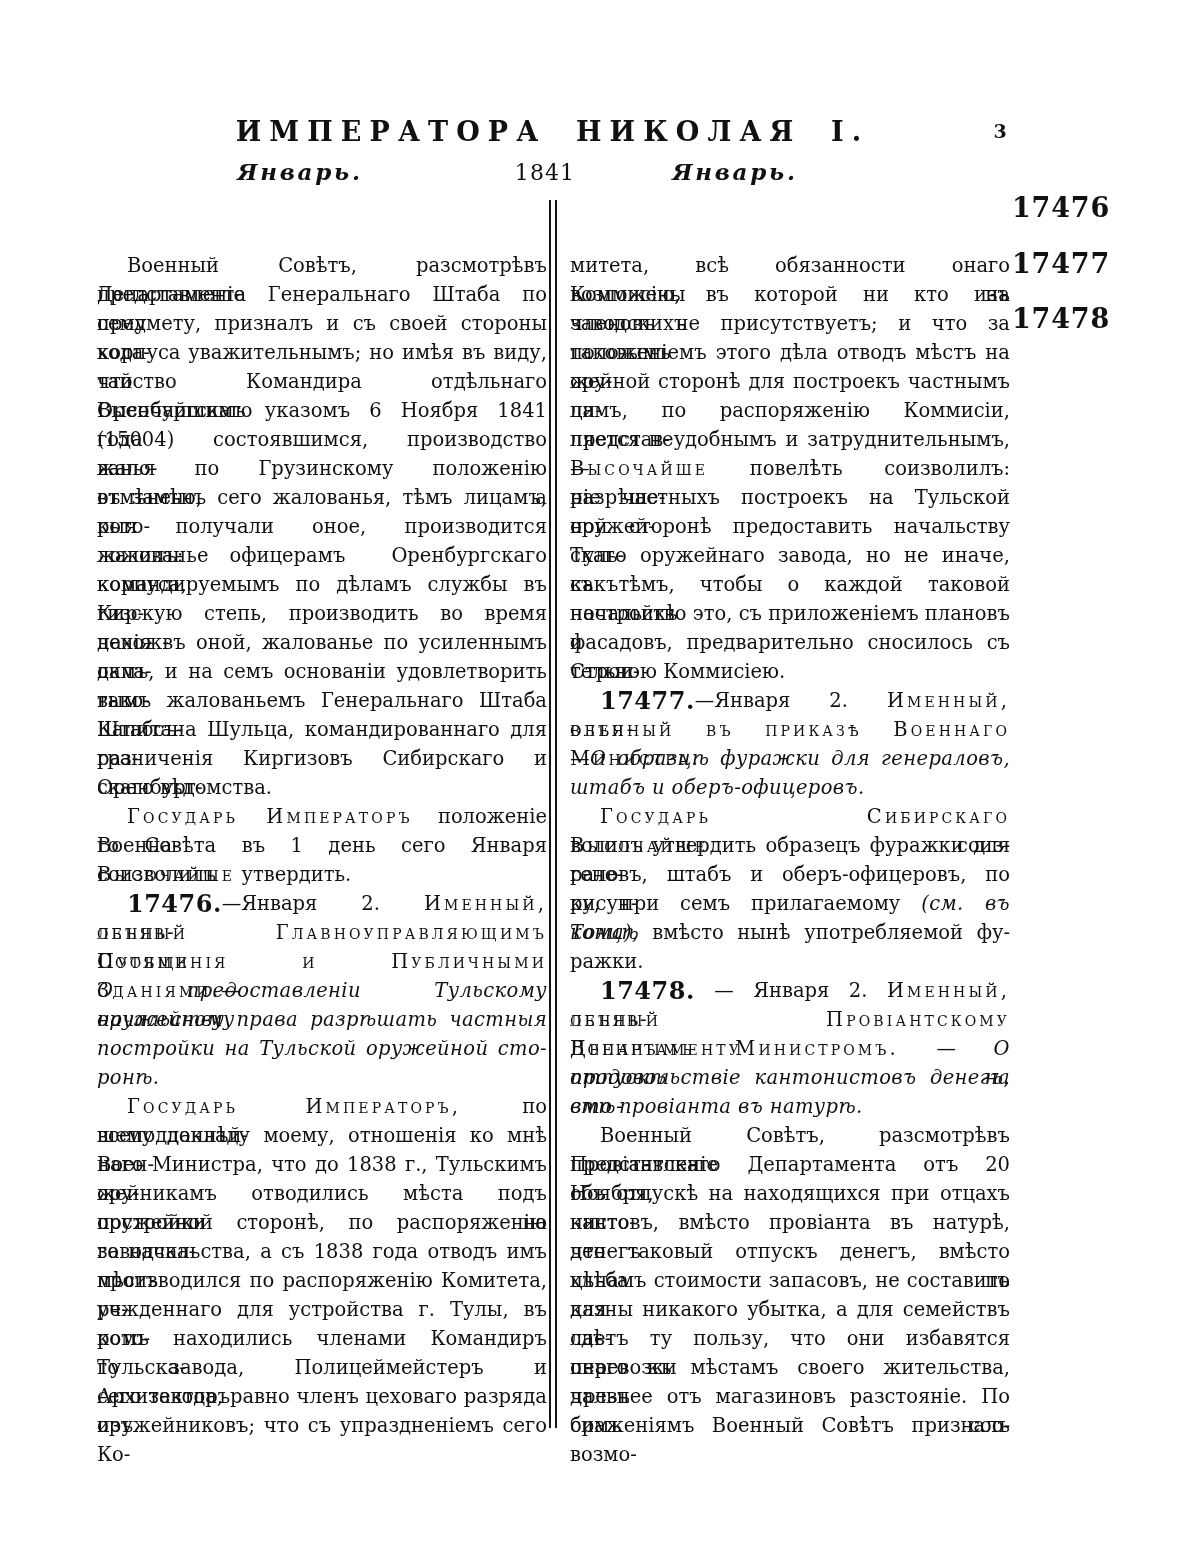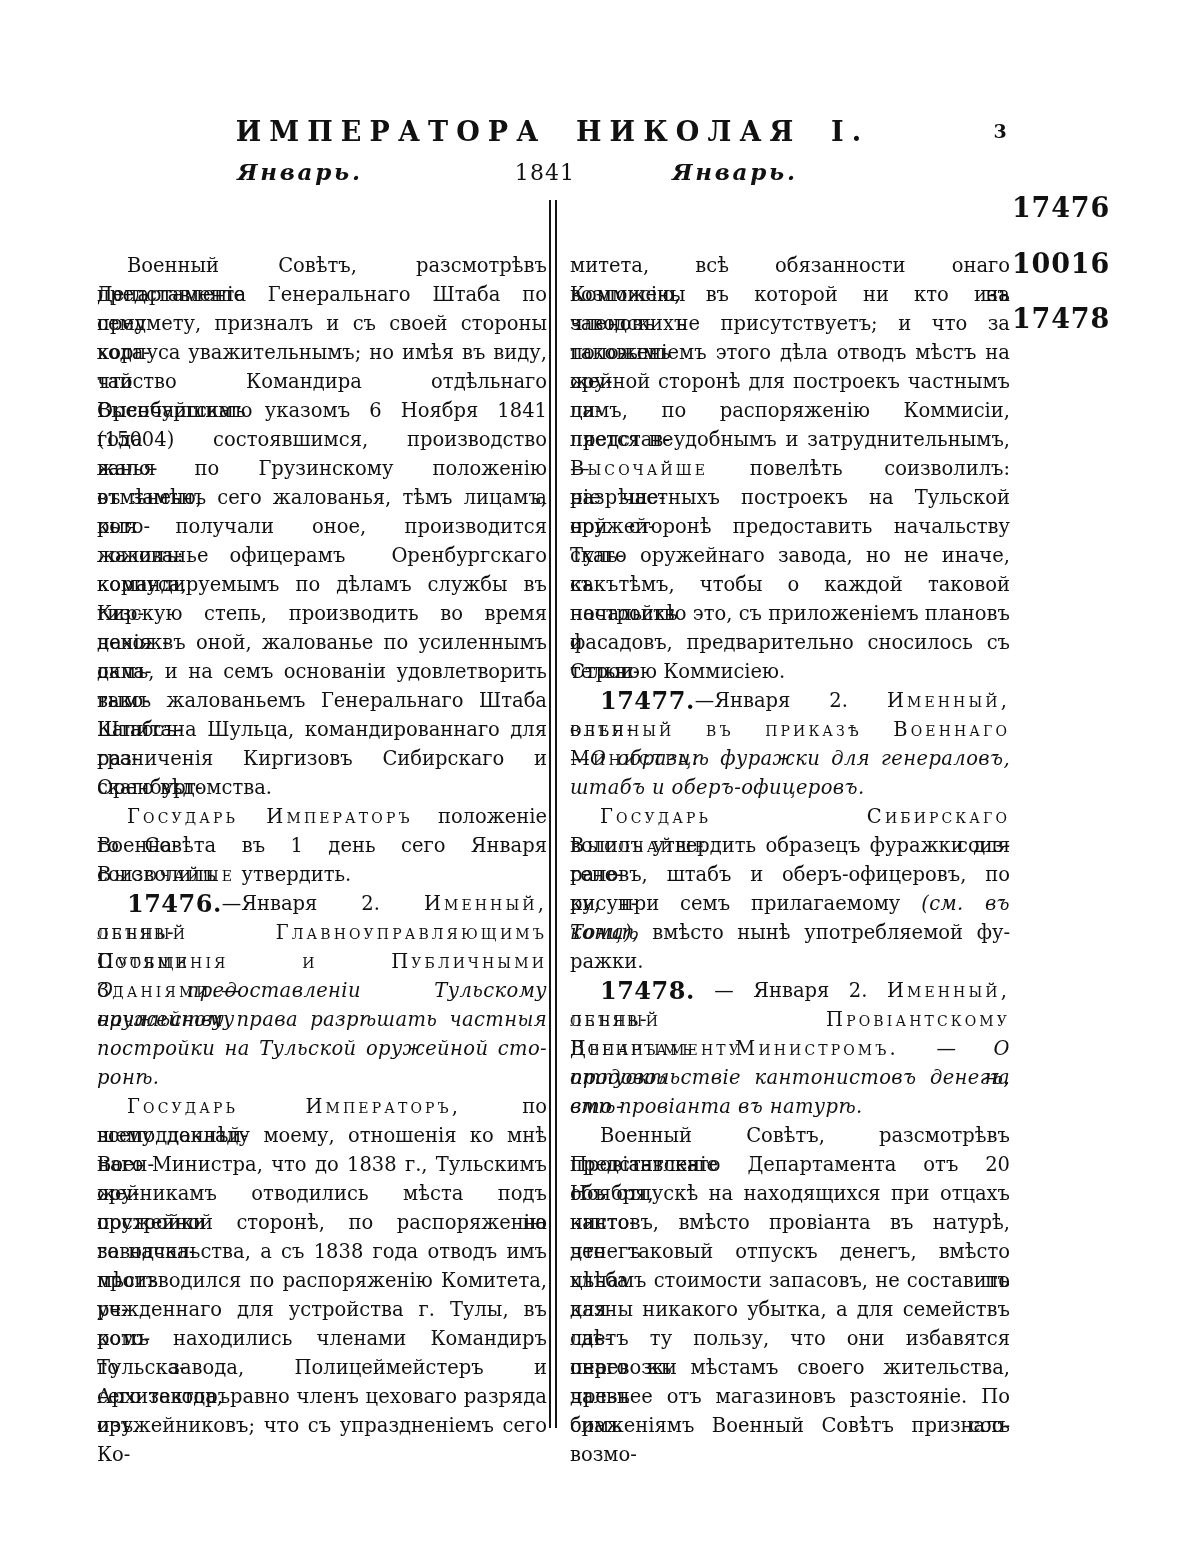--- a/index.html
+++ b/index.html
@@ -155,16 +155,16 @@
       <div class="line"><span>что таковый отпускъ денегъ, вмѣсто хлѣба по</span></div>
       <div class="line"><span>цѣнамъ стоимости запасовъ, не составитъ для</span></div>
       <div class="line"><span>казны никакого убытка, а для семействъ сдѣ-</span></div>
       <div class="line"><span>лаетъ ту пользу, что они избавятся перевозки</span></div>
       <div class="line"><span>онаго къ мѣстамъ своего жительства, чрезъ</span></div>
       <div class="line"><span>дальнее отъ магазиновъ разстояніе. По симъ соо-</span></div>
       <div class="line last"><span>браженіямъ Военный Совѣтъ призналъ возмо-</span></div>
     </div>
 
   <div class="margin-number mn-0">17476</div>
-  <div class="margin-number mn-1">10016</div>
+  <div class="margin-number mn-1">17477</div>
   <div class="margin-number mn-2">17478</div>
 
 </div>
 
 </body></html>

